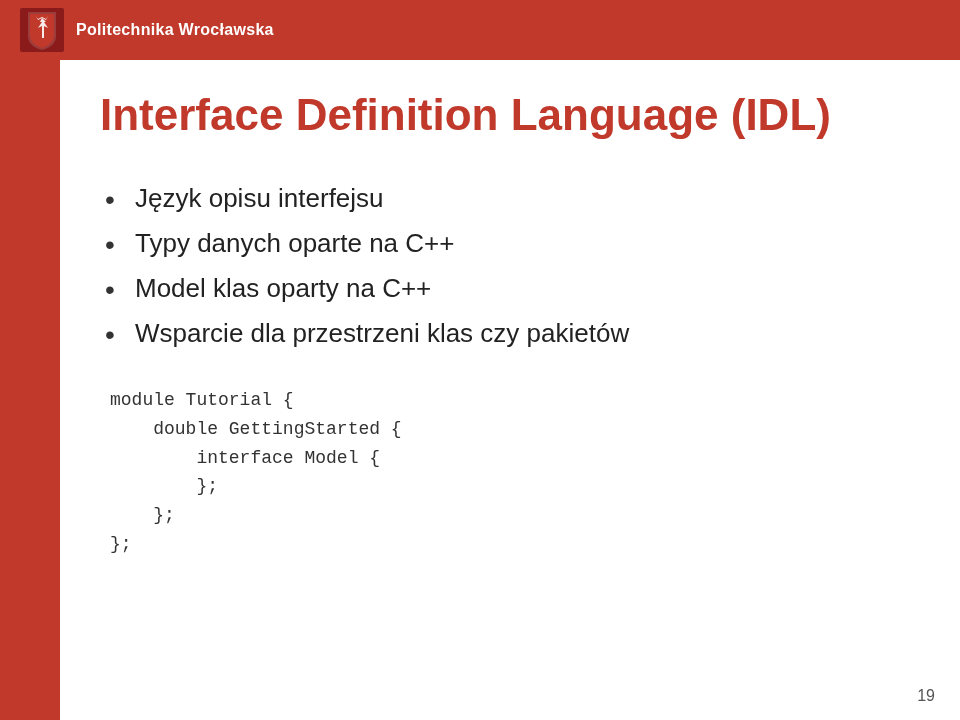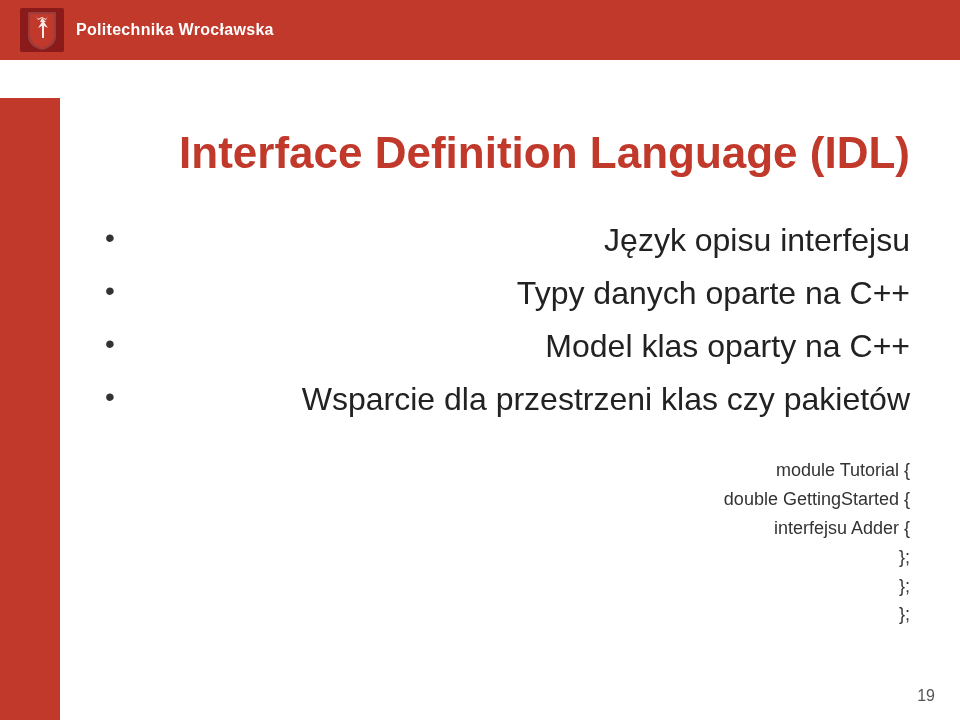--- a/index.html
+++ b/index.html
@@ -16,21 +16,20 @@
       overflow: hidden;
     }
 
     .slide {
       width: 960px;
       height: 720px;
       background: #ffffff;
       position: relative;
       display: flex;
       flex-direction: column;
-      text-align: right;
     }
 
     
     .header-bar {
       background: #c0392b;
       height: 60px;
       display: flex;
       align-items: center;
       padding: 0 20px;
       gap: 12px;
@@ -42,21 +41,20 @@
       font-size: 16px;
       font-weight: 600;
       letter-spacing: 0.3px;
     }
 
     
     .slide-body {
       display: flex;
       flex: 1;
       position: relative;
-      margin-top: 38px;
     }
 
     .red-left-bar {
       width: 60px;
       background: #c0392b;
       flex-shrink: 0;
     }
 
     
     .main-content {
@@ -75,38 +73,38 @@
       line-height: 1.15;
     }
 
     
     .bullet-list {
       list-style: none;
       margin-bottom: 25px;
     }
 
     .bullet-list li {
-      font-size: 32px;
+      font-size: 26px;
       color: #222222;
       padding: 5px 0 5px 35px;
       position: relative;
       line-height: 1.35;
     }
 
     .bullet-list li::before {
       content: '•';
       position: absolute;
       left: 5px;
       color: #333333;
       font-size: 28px;
     }
 
     
     .code-block {
-      font-family: Liberation Sans, sans-serif;
+      font-family: Liberation Mono, monospace;
       font-size: 18px;
       color: #333333;
       line-height: 1.6;
       margin-top: 5px;
       padding-left: 10px;
     }
 
     .code-line {
       display: block;
       white-space: pre;
@@ -160,21 +158,21 @@
       <ul class="bullet-list">
         <li>Język opisu interfejsu</li>
         <li>Typy danych oparte na C++</li>
         <li>Model klas oparty na C++</li>
         <li>Wsparcie dla przestrzeni klas czy pakietów</li>
       </ul>
 
       <div class="code-block">
         <span class="code-line">module Tutorial {</span>
         <span class="code-line">    double GettingStarted {</span>
-        <span class="code-line">        interfejsu Adder {</span>
+        <span class="code-line">        interface Model {</span>
         <span class="code-line">        };</span>
         <span class="code-line">    };</span>
         <span class="code-line">};</span>
       </div>
 
     </div>
 
   </div>
 
   <span class="page-number">19</span>

